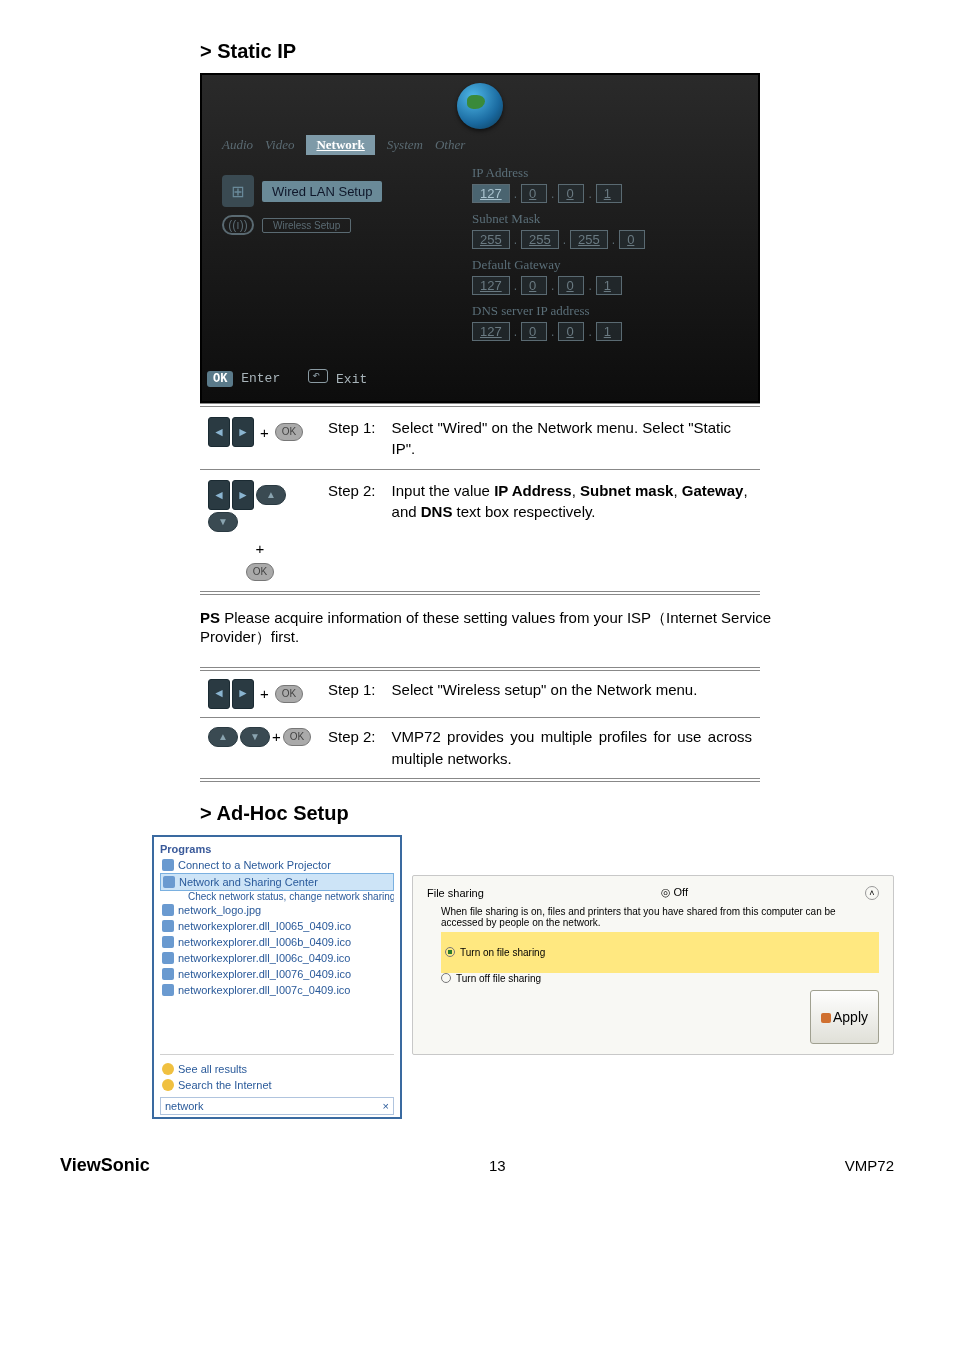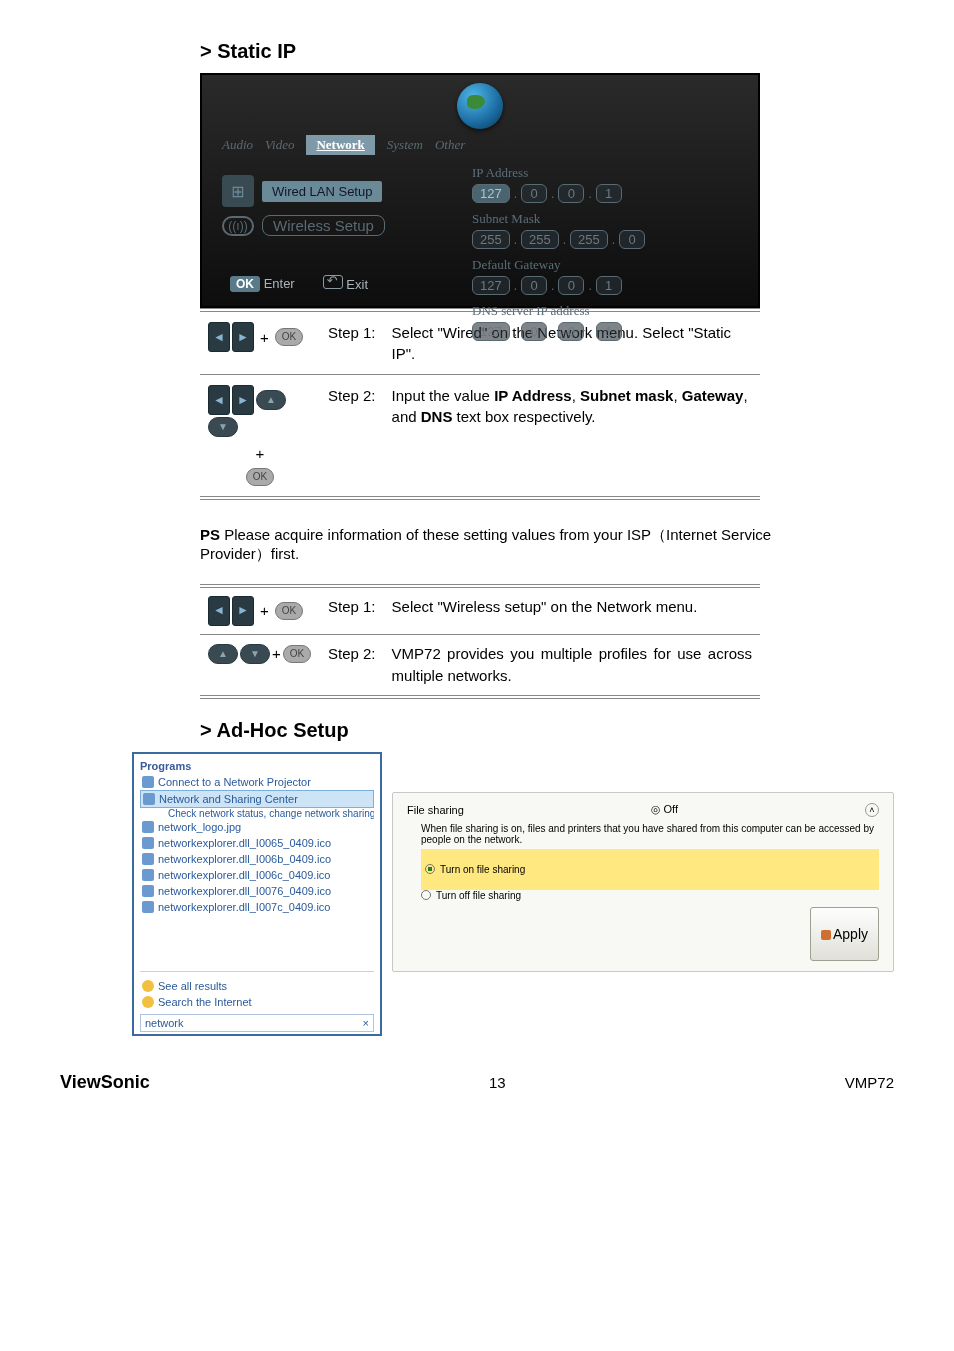--- a/index.html
+++ b/index.html
@@ -1,56 +1,56 @@
 <!DOCTYPE html>
 <html><head>
 <meta charset="utf-8">
 <style>
   * { box-sizing: border-box; margin: 0; padding: 0; }
   body { font-family: Verdana, Arial, sans-serif; background: #fff; width: 954px; margin: 0 auto; padding: 20px 60px 30px; color: #000; }
   h2.section { font-size: 20px; font-weight: bold; margin: 20px 0 10px 140px; }
-  .tv { width: 560px; height: 235px; background: linear-gradient(#2a2a2a,#0d0d0d); border: 2px solid #000; margin: 0 0 0 140px; position: relative; padding: 15px 20px 10px; }
+  .tv { width: 560px; height: 330px; background: linear-gradient(#2a2a2a,#0d0d0d); border: 2px solid #000; margin: 0 0 0 140px; position: relative; padding: 15px 20px 10px; }
   .globe { position:absolute; top:8px; left:50%; transform:translateX(-50%); width:46px; height:46px; border-radius:50%; background: radial-gradient(circle at 35% 30%, #4fb8e8 0%, #1a6aa0 60%, #0a3550 100%); box-shadow:0 2px 4px rgba(0,0,0,.6); }
   .globe:after{content:"";position:absolute;top:12px;left:10px;width:18px;height:14px;background:#3a8a3a;border-radius:40% 50% 60% 40%;}
   .tabrow { position:absolute; top:60px; left:20px; right:20px; display:flex; align-items:center; gap:12px; }
   .tabrow span { color:#5a6a72; font-size:13px; font-family:Georgia,serif; font-style:italic;}
   .tabrow .active { background:#7e9aa8; color:#fff; padding:2px 10px; font-weight:bold; text-decoration:underline; font-style:normal;}
   .leftcol { position:absolute; top:100px; left:20px; width:220px; }
   .lan { display:flex;align-items:center;gap:8px;margin-bottom:8px;}
   .lan .ic{width:32px;height:32px;background:#3a4a52;border-radius:4px;display:flex;align-items:center;justify-content:center;color:#6a8a9a;font-size:16px;}
   .lan .lbl{background:#6a8a98;color:#0f172a;padding:3px 10px;font-size:13px;border-radius:2px;}
   .wlan{display:flex;align-items:center;gap:8px;}
   .wlan .ic{width:32px;height:20px;border:2px solid #5a6a72;border-radius:14px;color:#5a6a72;font-size:12px;display:flex;align-items:center;justify-content:center;}
-  .wlan .lbl{border:1px solid #5a6a72;border-radius:8px;color:#5a6a72;padding:1px 10px;font-size:15px;}
+  .wlan .lbl{border:1px solid #5a6a72;border-radius:2px;color:#5a6a72;padding:1px 10px;font-size:10px;}
   .rightcol{position:absolute;top:90px;left:270px;right:20px;}
   .fgrp{margin-bottom:8px;}
   .flbl{color:#5a6e78;font-size:13px;margin-bottom:3px;font-family:Georgia,serif;}
   .ipr{display:flex;gap:4px;align-items:center;}
-  .ipb{border:1px solid #5a6a72;border-radius:6px;color:#6a7a82;padding:1px 7px;font-size:13px;min-width:26px;text-align:center;background:rgba(40,50,55,.6);}
+  .ipb{border:1px solid #5a6a72;border-radius:0;color:#6a7a82;padding:1px 7px;font-size:13px;min-width:26px;text-align:left;background:rgba(40,50,55,.6);text-decoration:underline;}
   .ipb.first{background:#4a6470;color:#aac4d0;}
   .ipr .dot{color:#5a6a72;font-size:12px;}
-  .okexit{position:absolute;bottom:14px;left:28px;display:flex;align-items:center;gap:28px;color:#a8b4ba;font-size:13px;}
+  .okexit{position:absolute;bottom:14px;left:5px;display:flex;align-items:center;gap:28px;color:#a8b4ba;font-size:13px;font-family:Liberation Mono, monospace;}
   .okpill{background:#5a7a8a;color:#fff;padding:1px 6px;border-radius:3px;font-size:12px;font-weight:bold;}
   .exitarr{display:inline-block;width:20px;height:14px;border:1px solid #8a9aa2;border-radius:3px;position:relative;}
   .exitarr:before{content:"↶";position:absolute;top:-3px;left:3px;color:#8a9aa2;font-size:13px;}
   .steptbl{width:560px;margin:0 0 0 140px;border-collapse:collapse;border-top:4px double #888;border-bottom:4px double #888;}
   .steptbl td{padding:10px 8px;vertical-align:top;font-size:15px;line-height:1.4;}
   .steptbl tr+tr td{border-top:1px solid #888;}
   .steptbl .ic{width:120px;}
   .steplab{white-space:nowrap;padding-right:10px;margin-top:33px;}
   .icpads{display:flex;align-items:center;gap:2px;flex-wrap:wrap;}
   .dpad{width:22px;height:30px;background:#2a3a42;border:1px solid #1a2a32;border-radius:3px;display:flex;align-items:center;justify-content:center;color:#8ab4d0;font-size:12px;}
   .okbtn2{background:#aaa;border:1px solid #777;border-radius:10px;padding:1px 6px;font-size:10px;color:#444;}
   .navbtn{width:30px;height:20px;background:#3a4a52;border:1px solid #2a3a42;border-radius:10px;display:flex;align-items:center;justify-content:center;color:#8aa4b0;font-size:10px;}
-  .psnote{margin:26px 0 20px 140px;font-size:15px;width:600px;}
+  .psnote{margin:14px 0 20px 140px;font-size:15px;width:600px;}
   .psnote b{font-weight:bold;}
   .steptbl2{width:560px;margin:0 0 0 140px;border-collapse:collapse;border-top:4px double #888;border-bottom:4px double #888;}
   .steptbl2 td{padding:8px;vertical-align:top;font-size:15px;line-height:1.45;}
   .steptbl2 tr+tr td{border-top:1px solid #888;}
-  .adhocrow{display:flex;gap:10px;margin-left:72px;align-items:flex-start;}
+  .adhocrow{display:flex;gap:10px;margin-left:92px;align-items:flex-start;}
   .winstart{width:250px;border:2px solid #3a6aa0;background:#fff;font-size:11px;padding:6px 6px 2px;}
   .winstart .hdr{color:#3a5a9a;font-weight:bold;margin-bottom:2px;}
   .winstart .item{color:#2a5a9a;padding:2px 2px 2px 18px;position:relative;white-space:nowrap;overflow:hidden;text-overflow:ellipsis;}
   .winstart .item:before{content:"";position:absolute;left:2px;top:2px;width:12px;height:12px;background:#6a9ad0;border-radius:2px;}
   .winstart .highlight{background:#cde4f7;border:1px solid #7ab0e0;}
   .winstart .sub{color:#2a5a9a;padding-left:28px;font-size:10px;white-space:nowrap;overflow:hidden;}
   .winstart .sep{border-top:1px solid #d0d0d0;margin:6px 0;}
   .winstart .mag:before{background:#f0c040;border-radius:50%;}
   .searchbox{border:1px solid #b0c4de;padding:2px 4px;margin-top:4px;display:flex;justify-content:space-between;color:#2a5a9a;}
   .fspanel{flex:1;border:1px solid #c8c8c8;background:#f8f8f4;padding:10px 14px;font-size:11px;margin-top:40px;border-radius:2px;}

